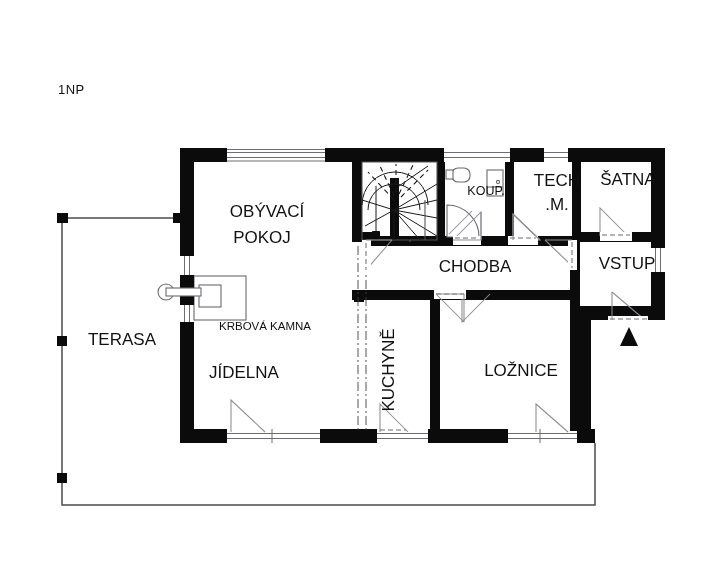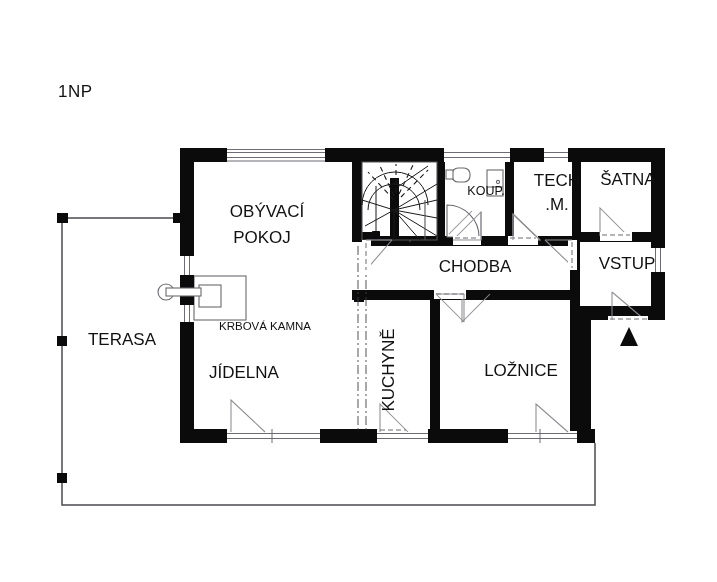--- a/index.html
+++ b/index.html
@@ -18,21 +18,21 @@
     position: absolute;
     left: 0;
     top: 0;
     width: 717px;
     height: 582px;
   }
   .level-label {
     position: absolute;
     left: 58px;
     top: 82px;
-    font-size: 17px;
+    font-size: 13px;
     color: #111111;
     letter-spacing: 0.5px;
     font-family: "Liberation Sans", sans-serif;
     white-space: nowrap;
   }
   svg.plan-svg {
     position: absolute;
     left: 0;
     top: 0;
     width: 717px;

